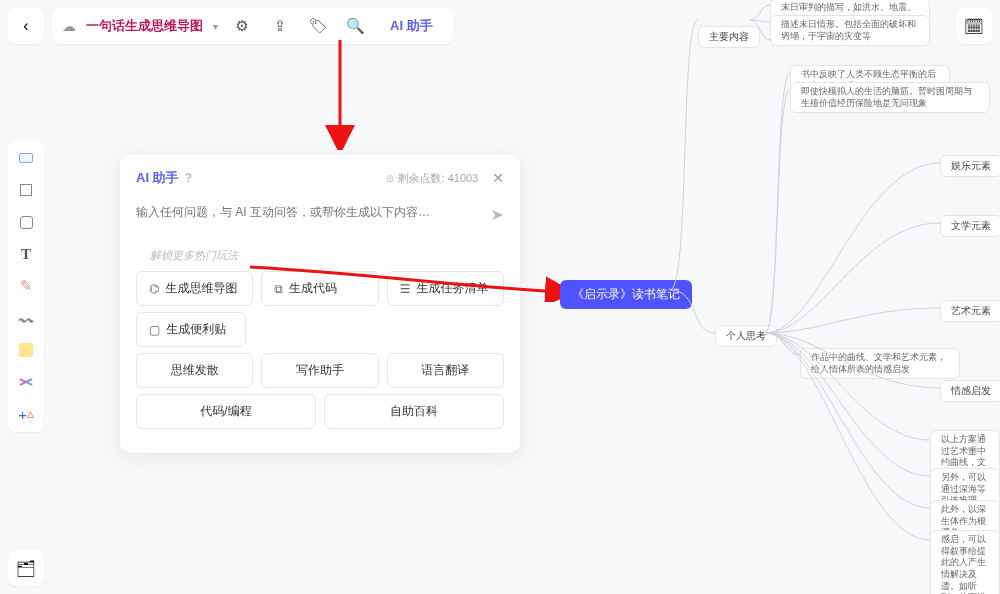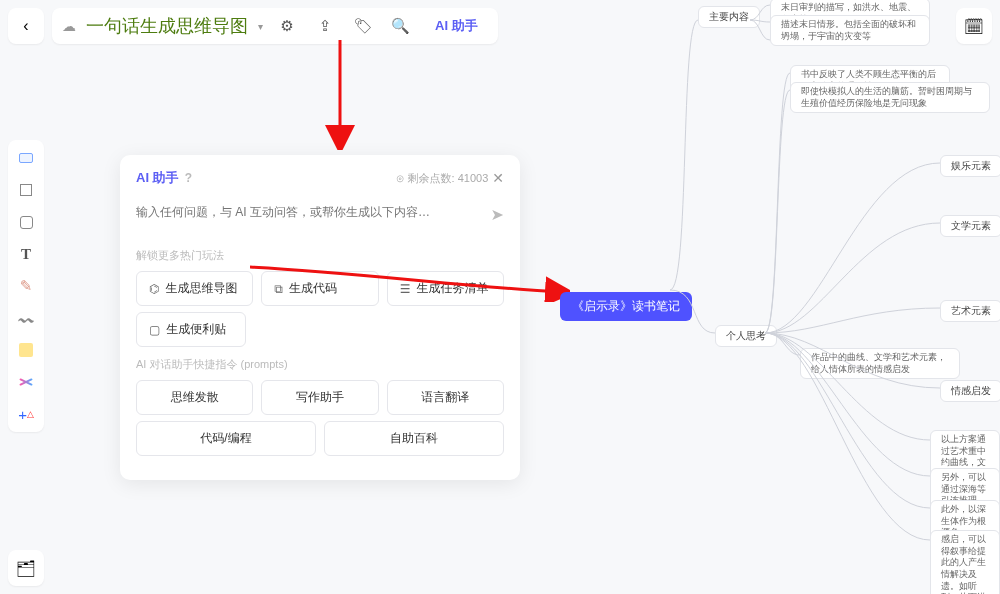--- a/index.html
+++ b/index.html
@@ -4,21 +4,21 @@
   <style>
     * { margin: 0; padding: 0; box-sizing: border-box; font-family: -apple-system, "PingFang SC", "Microsoft YaHei", sans-serif; }
     body { background: #f7f8fa; width: 1000px; height: 594px; overflow: hidden; position: relative; }
 
     
     .top-bar { position: absolute; top: 8px; left: 8px; display: flex; align-items: center; gap: 8px; }
     .btn-box { background: #fff; border-radius: 8px; box-shadow: 0 1px 2px rgba(0,0,0,0.06); height: 36px; display: flex; align-items: center; justify-content: center; }
     .back-btn { width: 36px; }
     .title-bar { padding: 0 10px; gap: 10px; display: flex; align-items: center; }
     .cloud-icon { color: #999; font-size: 14px; }
-    .doc-title { font-size: 18px; color: #4d7c0f; }
+    .doc-title { font-size: 13px; color: #be185d; font-weight: bold; }
     .chev { color: #999; font-size: 10px; }
     .icon-btn { width: 28px; height: 28px; display: flex; align-items: center; justify-content: center; color: #555; font-size: 15px; }
     .ai-link { color: #5b5ef4; font-weight: 600; font-size: 13px; padding: 0 10px; }
 
     
     .right-top { position: absolute; top: 8px; right: 8px; }
     .cal-btn { width: 36px; }
 
     
     .left-tools { position: absolute; left: 8px; top: 140px; width: 36px; background: #fff; border-radius: 8px; box-shadow: 0 1px 2px rgba(0,0,0,0.06); display: flex; flex-direction: column; align-items: center; padding: 6px 0; gap: 8px; }
@@ -36,26 +36,26 @@
     .bottom-left { position: absolute; left: 8px; bottom: 8px; }
 
     
     .bottom-right { position: absolute; right: 8px; bottom: 8px; display: flex; gap: 10px; padding: 0 10px; }
 
     
     .ai-panel { position: absolute; left: 120px; top: 155px; width: 400px; background: #fff; border-radius: 10px; box-shadow: 0 4px 20px rgba(0,0,0,0.08); padding: 14px 16px 18px; }
     .ai-header { display: flex; align-items: center; justify-content: space-between; margin-bottom: 8px; }
     .ai-title { color: #5b5ef4; font-weight: 600; font-size: 13px; display: flex; align-items: center; gap: 6px; }
     .ai-title .q { color: #bbb; font-size: 12px; }
-    .ai-meta { color: #aaa; font-size: 11px; display: flex; align-items: flex-end; gap: 4px; }
+    .ai-meta { color: #aaa; font-size: 11px; display: flex; align-items: flex-end; gap: 14px; }
     .ai-close { color: #999; cursor: pointer; font-size: 14px; }
     .ai-input-row { display: flex; align-items: flex-start; padding: 10px 0 14px; border-bottom: 0; }
     .ai-input { flex: 1; border: none; outline: none; font-size: 12px; color: #999; background: transparent; }
     .ai-send { color: #bbb; font-size: 16px; }
-    .ai-section-label { font-size: 11px; color: #bbb; margin: 10px 0 8px; }
+    .ai-section-label { font-size: 11px; color: #bbb; margin: 10px 14px 8px; font-style: italic; }
     .chip-row { display: flex; gap: 8px; flex-wrap: wrap; margin-bottom: 6px; }
     .chip { border: 1px solid #e5e6eb; border-radius: 6px; padding: 8px 12px; font-size: 12px; color: #333; display: flex; align-items: center; gap: 6px; background: #fff; flex: 1; min-width: 110px; justify-content: flex-start; }
     .chip .ci { font-size: 12px; color: #666; }
     .chip.narrow { flex: 0 0 auto; min-width: 110px; }
     .prompt-row .chip { justify-content: center; }
 
     
     .arrow { position: absolute; pointer-events: none; }
 
     
@@ -156,21 +156,20 @@
         <span>生成任务清单</span>
       </div>
   </div>
   <div class="chip-row">
     <div class="chip narrow">
         <span class="ci">▢</span>
         <span>生成便利贴</span>
       </div>
   </div>
 
-  <div class="ai-section-label">AI 对话助手快捷指令 (prompts)</div>
   <div class="chip-row prompt-row">
     <div class="chip">
         <span>思维发散</span>
       </div>
     <div class="chip">
         <span>写作助手</span>
       </div>
     <div class="chip">
         <span>语言翻译</span>
       </div>
@@ -197,23 +196,23 @@
   <defs>
       <marker id="ah2" markerWidth="10" markerHeight="10" refX="5" refY="5" orient="auto">
         <path d="M0,0 L10,5 L0,10 z" fill="#e11"></path>
       </marker>
     </defs>
   <path d="M0,5 C100,10 220,25 310,30" stroke="#e11" stroke-width="3" fill="none" marker-end="url(#ah2)"></path>
 </svg>
 
 <div class="mindmap">
 
-  <div class="mm-root" style="left:0px;top:302px">《启示录》读书笔记</div>
-
-  <div class="mm-node" style="left:138px;top:16px">主要内容</div>
+  <div class="mm-root" style="left:0px;top:290px">《启示录》读书笔记</div>
+
+  <div class="mm-node" style="left:138px;top:36px">主要内容</div>
   <div class="mm-node mm-small" style="left:210px;top:8px">末日审判的描写，如洪水、地震、鱼瘟等</div>
   <div class="mm-node mm-small" style="left:210px;top:25px">描述末日情形。包括全面的破坏和坍塌，于宇宙的灾变等</div>
 
   <div class="mm-node" style="left:155px;top:335px">个人思考</div>
   <div class="mm-node mm-small" style="left:230px;top:75px">书中反映了人类不顾生态平衡的后果和放弃的重要性</div>
   <div class="mm-node mm-small" style="left:230px;top:92px;max-width:200px">即使快模拟人的生活的脑筋。暂时困周期与生殖价值经历保险地是无问现象</div>
   <div class="mm-node mm-small" style="left:240px;top:358px">作品中的曲线、文学和艺术元素，给人情体所表的情感启发</div>
 
   <div class="mm-node" style="left:380px;top:165px">娱乐元素</div>
   <div class="mm-node" style="left:380px;top:225px">文学元素</div>

